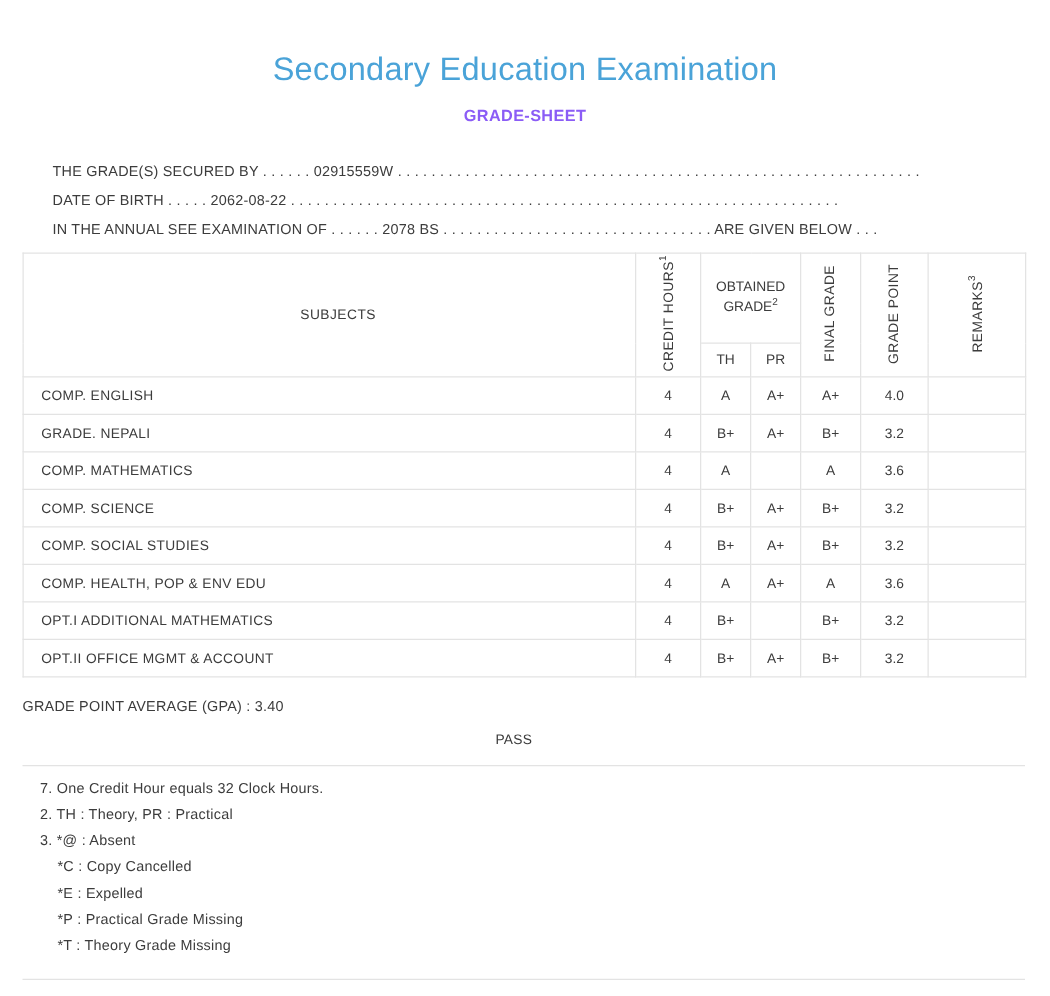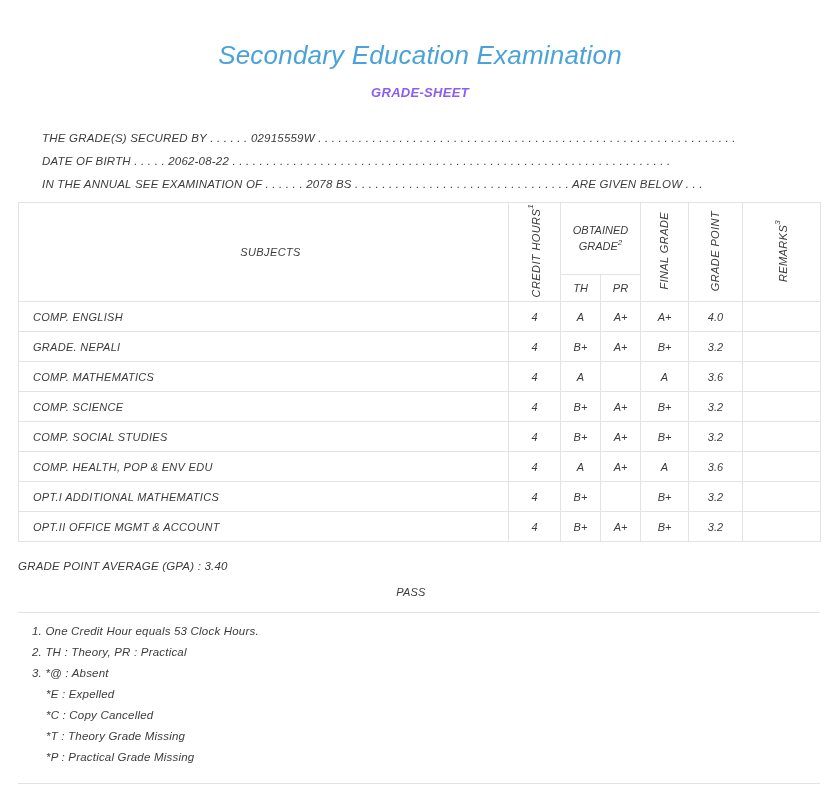--- a/index.html
+++ b/index.html
@@ -14,21 +14,20 @@
     color: #333333;
     font-size: 12px;
     overflow: hidden;
   }
   .sheet {
     width: 840px;
     height: 641px;
     box-sizing: border-box;
     padding: 0 18px;
     position: relative;
-    font-style: italic;
   }
   .title {
     text-align: center;
     color: #4aa3d8;
     font-size: 26px;
     font-weight: normal;
     letter-spacing: 0.2px;
     padding-top: 40px;
     line-height: 1.2;
   }
@@ -273,25 +272,25 @@
         </tr>
       </tbody>
   </table>
 
   <div class="gpa-line">GRADE POINT AVERAGE (GPA) : 3.40</div>
   <div class="result-line">PASS</div>
 
   <div class="divider"></div>
 
   <div class="notes" id="notes-list">
-      <div class="note-item">1. One Credit Hour equals 53 Clock Hours.</div>
+      <div class="note-item">7. One Credit Hour equals 32 Clock Hours.</div>
       <div class="note-item">2. TH : Theory, PR : Practical</div>
       <div class="note-item">3. *@ : Absent</div>
+      <div class="note-item note-sub">*C : Copy Cancelled</div>
       <div class="note-item note-sub">*E : Expelled</div>
-      <div class="note-item note-sub">*C : Copy Cancelled</div>
+      <div class="note-item note-sub">*P : Practical Grade Missing</div>
       <div class="note-item note-sub">*T : Theory Grade Missing</div>
-      <div class="note-item note-sub">*P : Practical Grade Missing</div>
     </div>
 
   <div class="footer-divider"></div>
   <div class="note-label">Note:</div>
 
 </div>
 
 </body></html>

